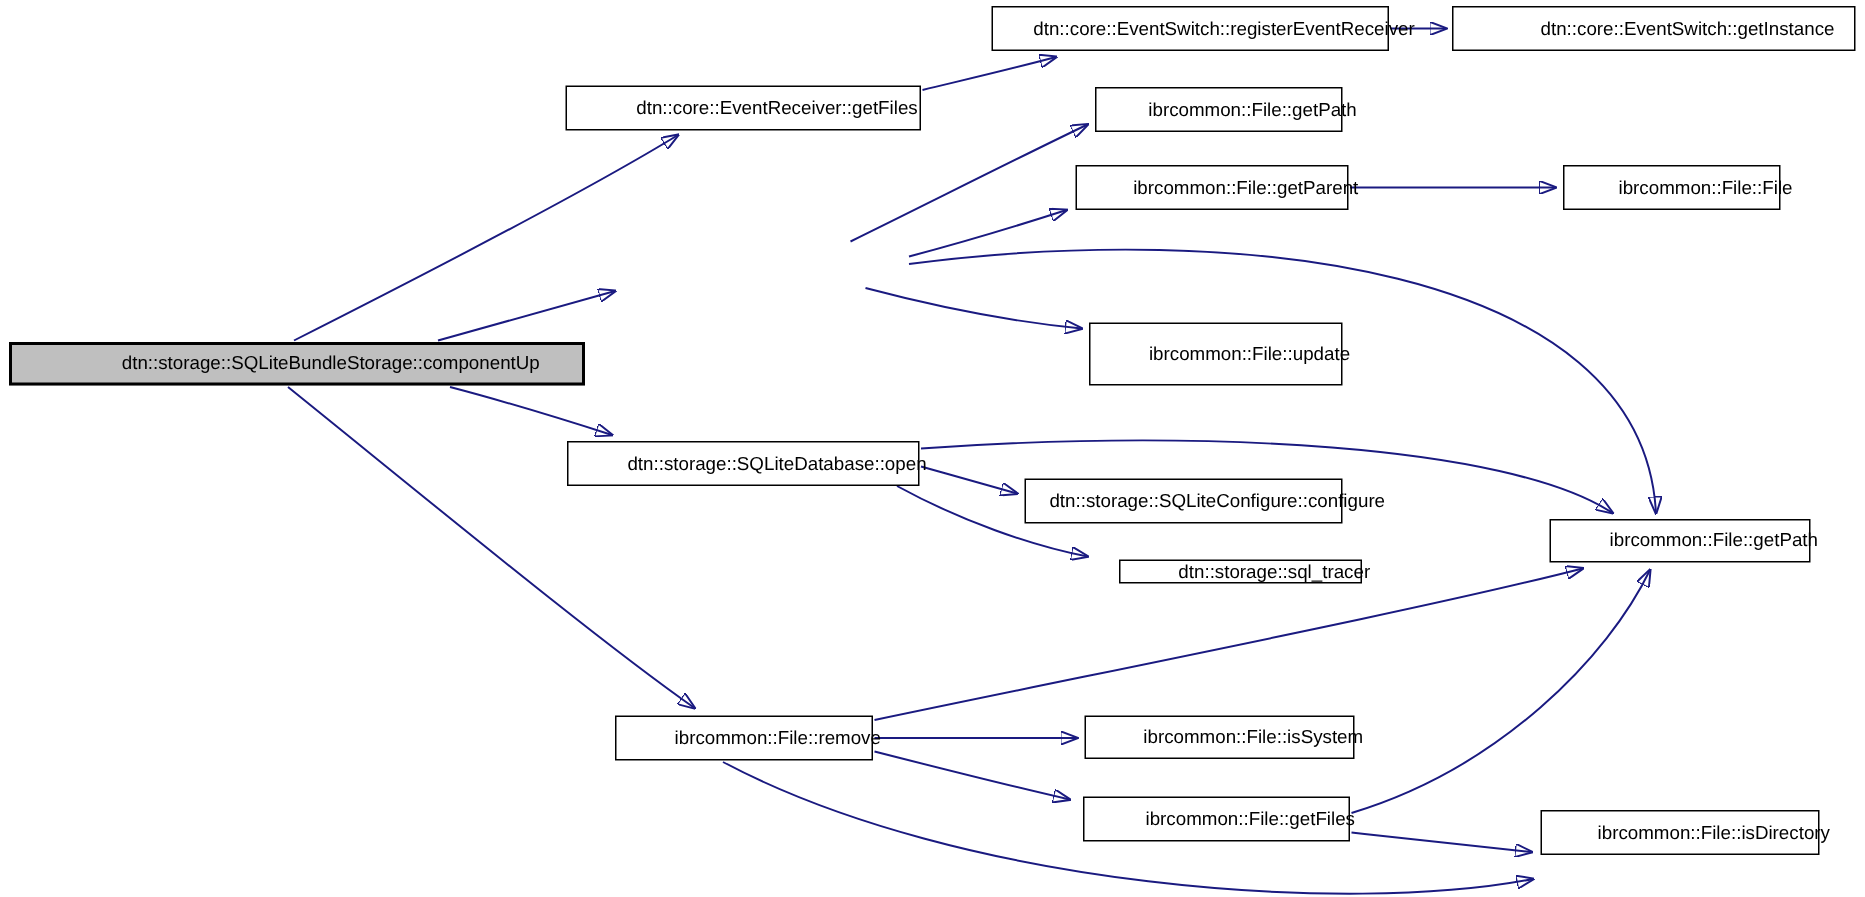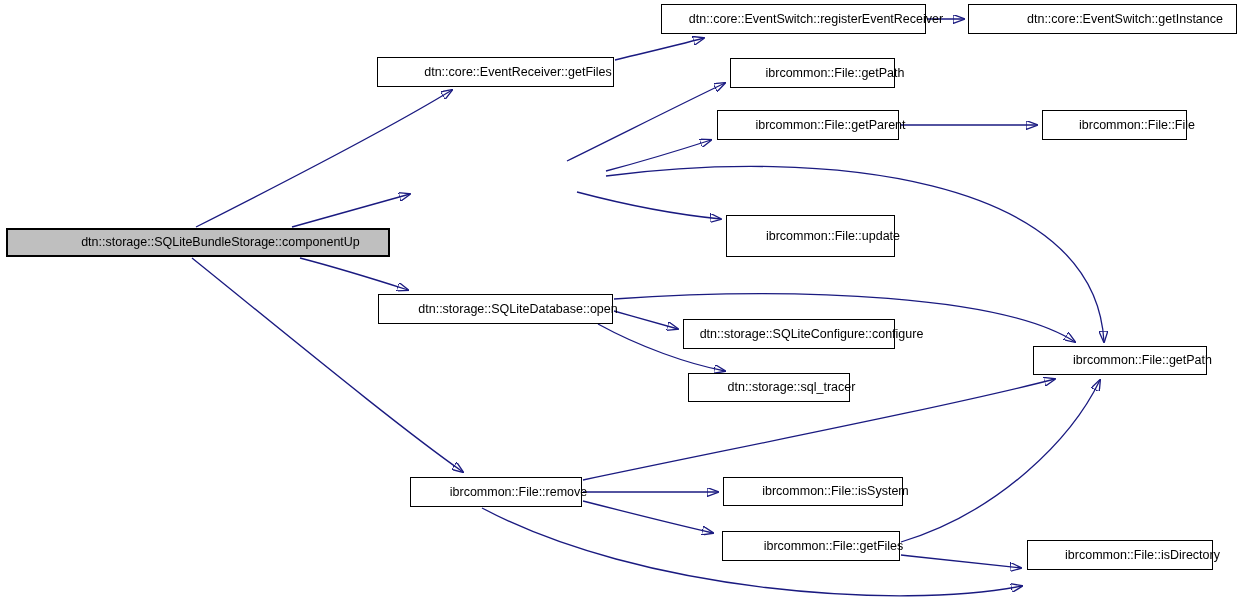--- a/index.html
+++ b/index.html
@@ -94,21 +94,21 @@
 
   <div class="node" style="left:1042px;top:110px;width:145px;height:30px">ibrcommon::File::File</div>
 
 
   <div class="node" style="left:726px;top:215px;width:169px;height:42px">ibrcommon::File::update</div>
 
   <div class="node" style="left:378px;top:294px;width:235px;height:30px">dtn::storage::SQLiteDatabase::open</div>
 
   <div class="node" style="left:683px;top:319px;width:212px;height:30px">dtn::storage::SQLiteConfigure::configure</div>
 
-  <div class="node" style="left:688px;top:373px;width:162px;height:29px">dtn::storage::sql_tracer</div>
+  <div class="node" style="left:746px;top:373px;width:162px;height:16px">dtn::storage::sql_tracer</div>
 
   <div class="node" style="left:1033px;top:346px;width:174px;height:29px">ibrcommon::File::getPath</div>
 
   <div class="node" style="left:410px;top:477px;width:172px;height:30px">ibrcommon::File::remove</div>
 
   <div class="node" style="left:723px;top:477px;width:180px;height:29px">ibrcommon::File::isSystem</div>
 
   <div class="node" style="left:722px;top:531px;width:178px;height:30px">ibrcommon::File::getFiles</div>
 
   <div class="node" style="left:1027px;top:540px;width:186px;height:30px">ibrcommon::File::isDirectory</div>

